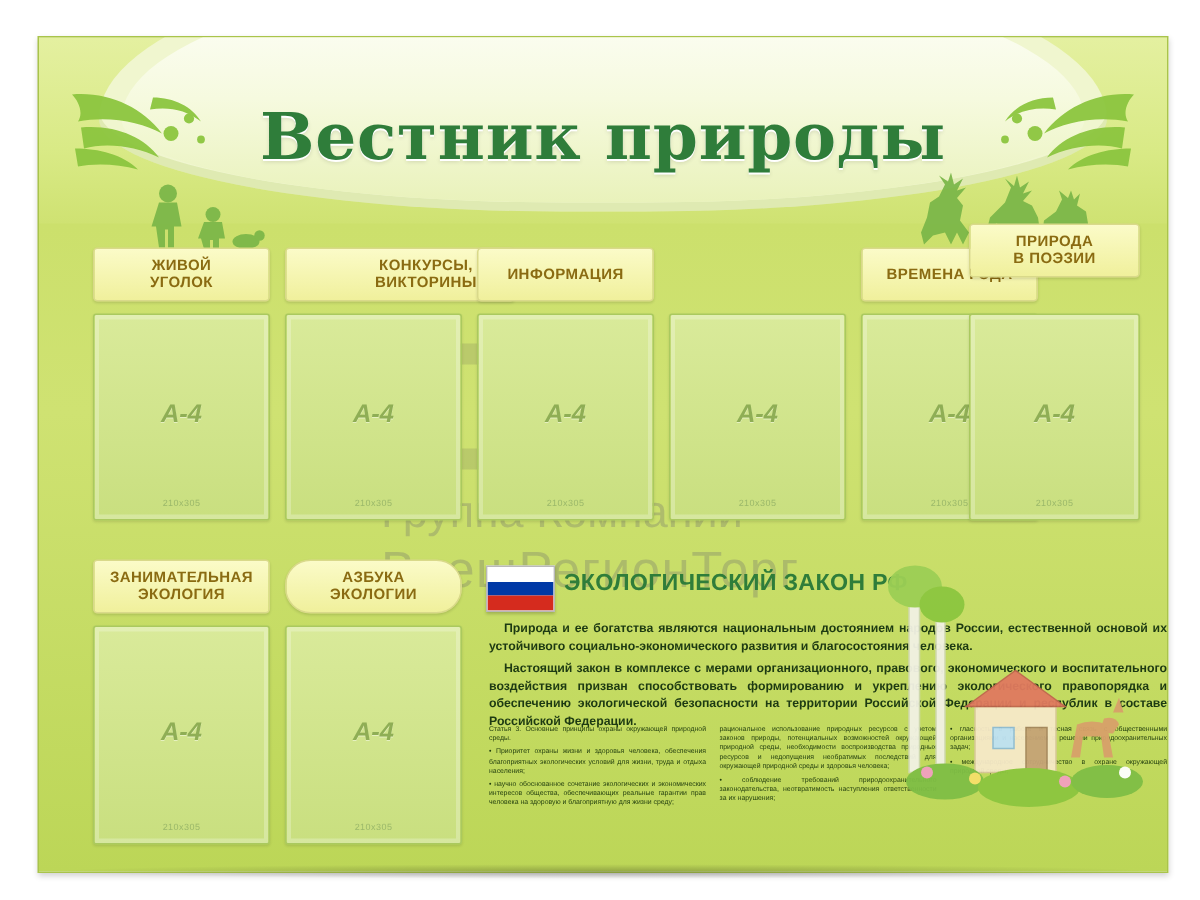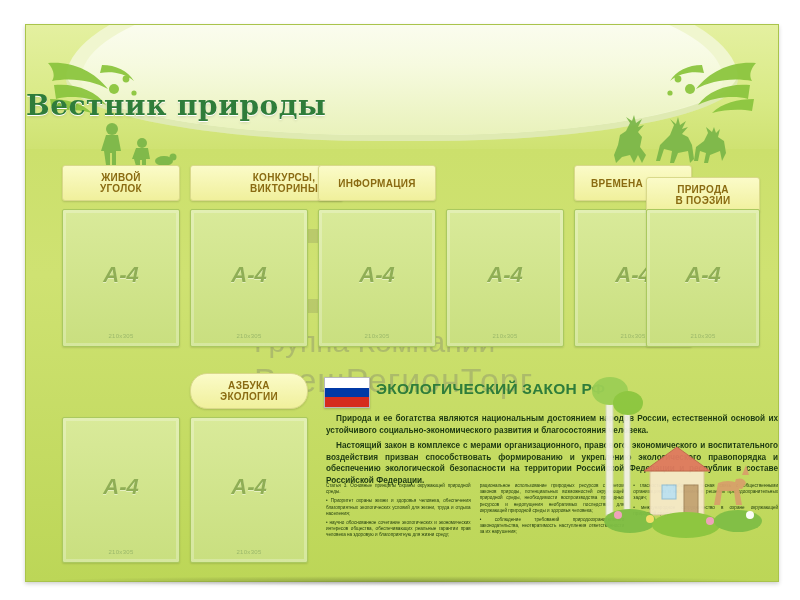--- a/index.html
+++ b/index.html
@@ -30,23 +30,23 @@
     background:#f0f6cf;
     border-radius:50% 50% 46% 46% / 64% 64% 36% 36%;
     box-shadow:inset 0 -6px 0 rgba(170,200,90,.25);
   }
   .arch-inner{
     position:absolute;left:55px;top:-44px;width:642px;height:154px;
     background:linear-gradient(180deg,#ffffff 0%,#f6fadf 55%,#e9f2bb 100%);
     border-radius:50% 50% 46% 46% / 64% 64% 36% 36%;
   }
   .title{
-    position:absolute;left:0;top:64px;width:752px;
+    position:absolute;left:0;top:42px;width:752px;text-align:center;
     font-family:"DejaVu Serif", serif;
-    font-weight:bold;font-size:28px;letter-spacing:.5px;
+    font-weight:bold;font-size:43px;letter-spacing:.5px;
     color:#2f7d3a;
     text-shadow:0 1px 0 #ffffff, 0 2px 3px rgba(0,0,0,.12);
   }
   
   .orn{position:absolute;width:120px;height:64px;opacity:.95;}
   .orn.left{left:16px;top:30px;}
   .orn.right{right:16px;top:30px;transform:scaleX(-1);}
 
   
   .sil{position:absolute;opacity:.92;}
@@ -90,21 +90,21 @@
     position:absolute;
     background:#cfe38c;
     background:linear-gradient(180deg,#d9ea9a 0%,#c9df7f 100%);
     border:1px solid #aac95f;
     border-radius:2px;
     box-shadow:inset 0 0 0 3px rgba(255,255,255,.25), 0 1px 2px rgba(0,0,0,.12);
   }
   .pocket .a4{
     position:absolute;left:0;right:0;top:50%;transform:translateY(-60%);
     text-align:center;font-style:italic;font-weight:bold;
-    font-size:22px;color:#8fae55;
+    font-size:17px;color:#8fae55;
     text-shadow:0 1px 0 rgba(255,255,255,.45);
   }
   .pocket .dim{
     position:absolute;left:0;right:0;bottom:7px;text-align:center;
     font-size:6px;color:#9bb86a;letter-spacing:.3px;
   }
 
   
   .flag{
     position:absolute;left:298px;top:352px;width:44px;height:29px;
@@ -243,28 +243,31 @@
     </div>
     <div class="pocket" style="left:420px;top:184px;width:116px;height:136px;">
       <div class="a4">А-4</div>
       <div class="dim">210x305</div>
     </div>
     <div class="pocket" style="left:548px;top:184px;width:116px;height:136px;">
       <div class="a4">А-4</div>
       <div class="dim">210x305</div>
     </div>
 
-    <div class="plate" style="left:620px;top:124px;width:112px;margin-top:28px;">
+    <div class="plate" style="left:620px;top:124px;width:112px;">
         <span>ПРИРОДА<br>В ПОЭЗИИ</span>
       </div>
     <div class="pocket" style="left:620px;top:184px;width:112px;height:136px;">
       <div class="a4">А-4</div>
       <div class="dim">210x305</div>
     </div>
 
+    <div class="plate" style="left:36px;top:348px;width:116px;">
+        <span>ЗАНИМАТЕЛЬНАЯ<br>ЭКОЛОГИЯ</span>
+      </div>
     <div class="plate" style="left:164px;top:348px;width:116px;border-radius:17px;">
         <span>АЗБУКА<br>ЭКОЛОГИИ</span>
       </div>
 
     <div class="pocket" style="left:36px;top:392px;width:116px;height:144px;">
       <div class="a4">А-4</div>
       <div class="dim">210x305</div>
     </div>
     <div class="pocket" style="left:164px;top:392px;width:116px;height:144px;">
       <div class="a4">А-4</div>

